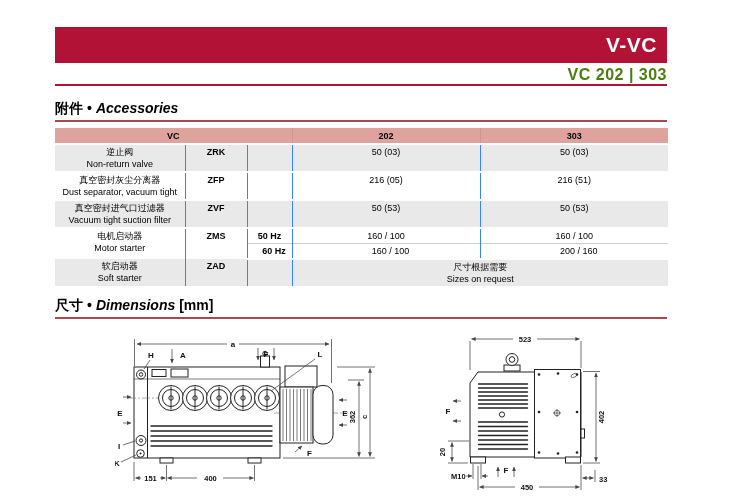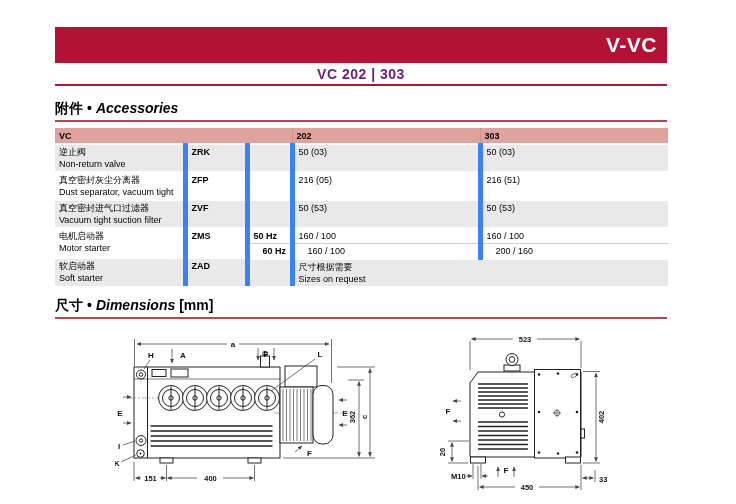--- a/index.html
+++ b/index.html
@@ -3,40 +3,40 @@
 <meta charset="utf-8">
 <style>
   html,body{margin:0;padding:0;background:#fff;}
   #page{position:relative;width:736px;height:504px;background:#fff;overflow:hidden;
         font-family:"Liberation Sans",sans-serif;color:#000;text-decoration:underline;}
 
   
   .banner{position:absolute;left:55px;top:27px;width:612px;height:36px;background:#b11235;
           color:#fff;display:flex;align-items:center;justify-content:flex-end;
           padding-right:10px;box-sizing:border-box;font-size:21px;font-weight:bold;letter-spacing:.5px;}
-  .model-line{position:absolute;left:55px;top:66px;width:612px;text-align:center;
-          color:#701a75;font-weight:bold;font-size:14px;letter-spacing:.5px;}
+  .model-line{position:absolute;left:55px;top:66px;width:612px;text-align:right;
+          color:#4d7c0f;font-weight:bold;font-size:16px;letter-spacing:.5px;}
   .rule-model{position:absolute;left:55px;top:84px;width:612px;height:2px;background:#b11235;}
 
   
   .section-heading{position:absolute;left:55px;font-size:14px;font-weight:bold;white-space:nowrap;}
   .section-heading .bullet{margin:0 4px;}
   .section-heading .en{font-style:italic;}
   .section-underline{position:absolute;left:55px;width:612px;height:2px;background:#a84a50;}
 
   
   table.acc{position:absolute;left:55px;top:128px;width:613px;border-collapse:collapse;
             table-layout:fixed;font-size:9px;line-height:12px;}
-  table.acc td,table.acc th{padding:1px 4px;vertical-align:top;text-align:left;font-weight:normal;}
+  table.acc td,table.acc th{padding:1px 4px;vertical-align:top;text-align:center;font-weight:normal;}
   table.acc th{background:#dfa39e;font-weight:bold;height:13px;vertical-align:middle;}
   table.acc .c{}
   table.acc .code{font-weight:bold;}
   table.acc .freq{font-weight:bold;white-space:nowrap;}
   .g{background:#e9e9e9;}
-  .bl{border-left:5px solid #3b82f6;}
+  .bl{border-left:1px solid #3b82f6;}
   .blh{border-left:1px solid #cb968f;}
   tr.subline td{border-top:1px solid #cfcfcf;padding-left:13px;}
   tr.rowgap td,tr.rowgap th{border-bottom:2px solid #fff;}
 
   
   svg text{fill:#111;font-family:"Liberation Sans",sans-serif;font-weight:bold;}
   .t8{font-size:8px;} .t7{font-size:7.5px;}
   .part{stroke:#222;stroke-width:1;fill:none;}
   .partw{stroke:#222;stroke-width:1;fill:#fff;}
   .thin{stroke:#222;stroke-width:.6;fill:none;}

